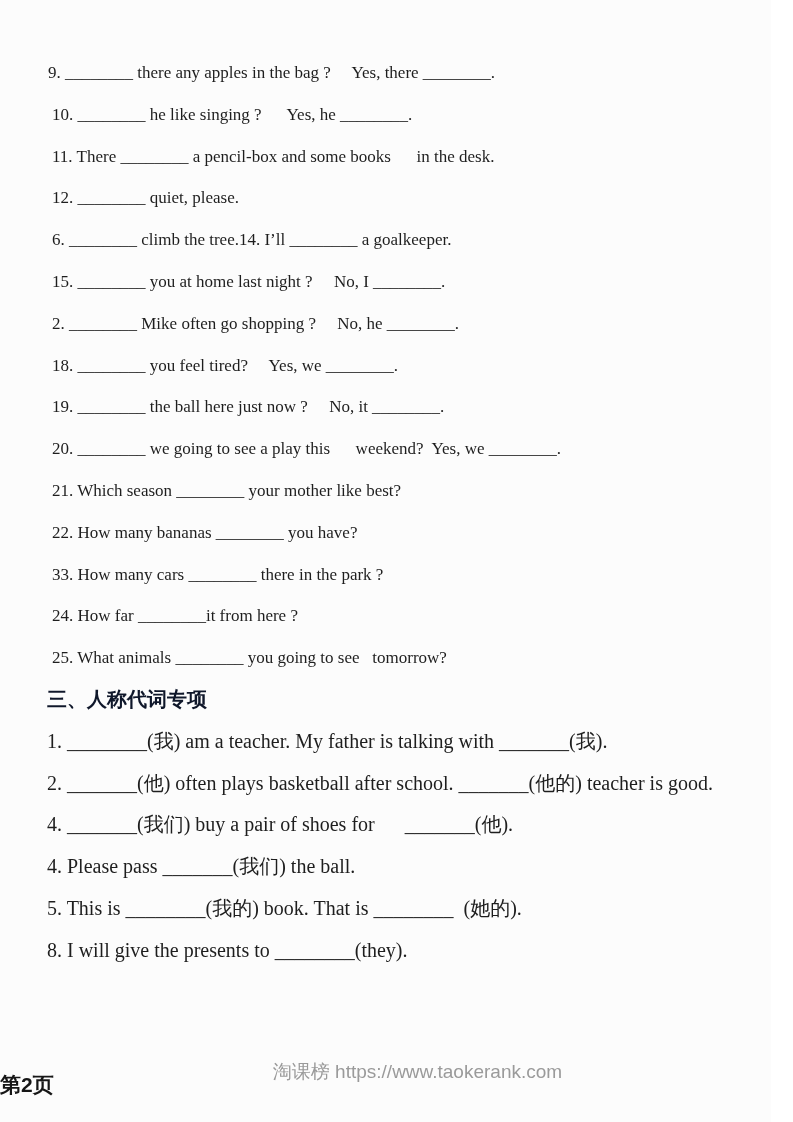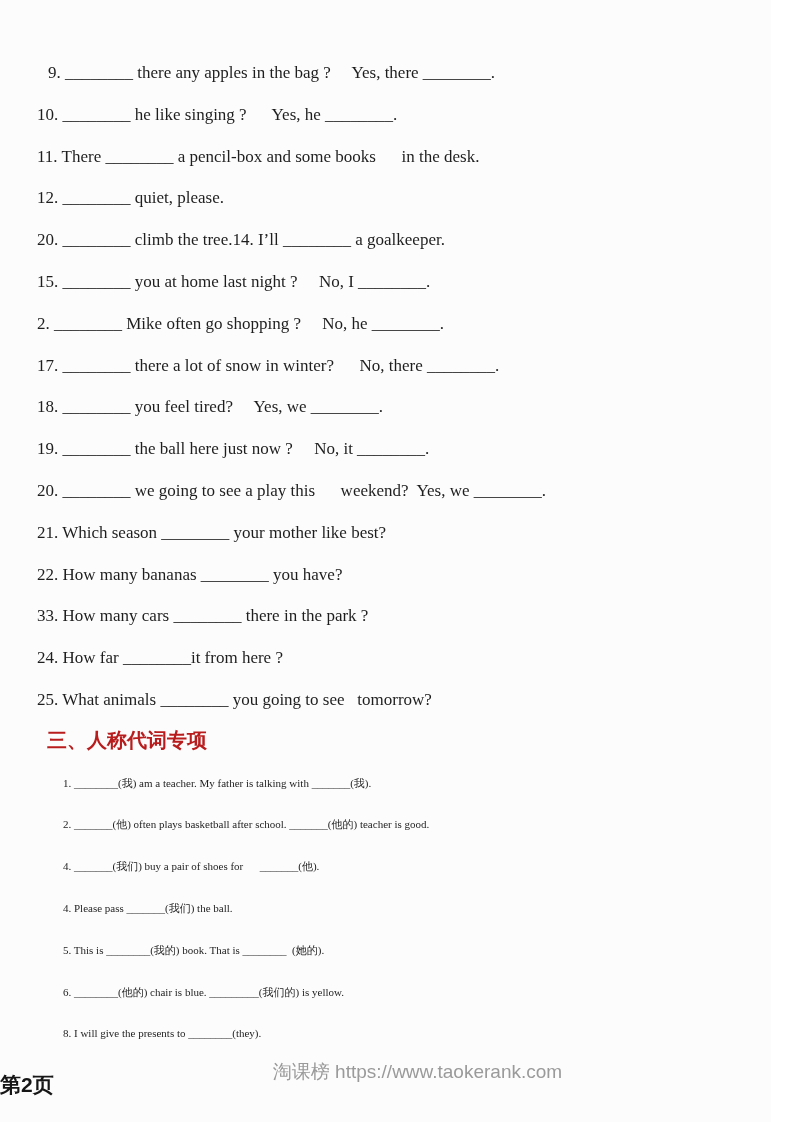--- a/index.html
+++ b/index.html
@@ -17,42 +17,41 @@
     color: #1e1e1e;
   }
   .content {
     padding-top: 52px;
   }
   .line {
     height: 41.8px;
     line-height: 41.8px;
     font-size: 17px;
     white-space: pre;
-    padding-left: 37px;
+    padding-left: 52px;
     color: #1e1e1e;
   }
   .line.single {
     padding-left: 48px;
   }
   .heading {
     height: 41.8px;
     line-height: 41.8px;
     font-size: 20px;
     font-weight: bold;
     padding-left: 47px;
     white-space: pre;
-    color: #b91c1c;
-    font-family: Liberation Mono, monospace;
+    color: #0f172a;
   }
   .qline {
     height: 41.8px;
     line-height: 41.8px;
-    font-size: 11px;
+    font-size: 20px;
     white-space: pre;
-    padding-left: 63px;
+    padding-left: 47px;
     color: #1e1e1e;
   }
   .footer-watermark {
     position: absolute;
     top: 1059px;
     left: 0;
     width: 100%;
     text-align: center;
     font-family: "Liberation Sans", "DejaVu Sans", sans-serif;
     font-size: 19px;
@@ -77,40 +76,38 @@
 </head>
 <body>
 
 <div class="page">
   <div class="content">
 
     <div class="line single">9. ________ there any apples in the bag ?     Yes, there ________.</div>
     <div class="line">10. ________ he like singing ?      Yes, he ________.</div>
     <div class="line">11. There ________ a pencil-box and some books      in the desk.</div>
     <div class="line">12. ________ quiet, please.</div>
-    <div class="line">20. ________ climb the tree.14. I’ll ________ a goalkeeper.</div>
+    <div class="line">6. ________ climb the tree.14. I’ll ________ a goalkeeper.</div>
     <div class="line">15. ________ you at home last night ?     No, I ________.</div>
     <div class="line">2. ________ Mike often go shopping ?     No, he ________.</div>
-    <div class="line">17. ________ there a lot of snow in winter?      No, there ________.</div>
     <div class="line">18. ________ you feel tired?     Yes, we ________.</div>
     <div class="line">19. ________ the ball here just now ?     No, it ________.</div>
     <div class="line">20. ________ we going to see a play this      weekend?  Yes, we ________.</div>
     <div class="line">21. Which season ________ your mother like best?</div>
     <div class="line">22. How many bananas ________ you have?</div>
     <div class="line">33. How many cars ________ there in the park ?</div>
     <div class="line">24. How far ________it from here ?</div>
     <div class="line">25. What animals ________ you going to see   tomorrow?</div>
 
     <div class="heading">三、人称代词专项</div>
 
     <div class="qline">1. ________(我) am a teacher. My father is talking with _______(我).</div>
     <div class="qline">2. _______(他) often plays basketball after school. _______(他的) teacher is good.</div>
     <div class="qline">4. _______(我们) buy a pair of shoes for      _______(他).</div>
     <div class="qline">4. Please pass _______(我们) the ball.</div>
     <div class="qline">5. This is ________(我的) book. That is ________  (她的).</div>
-    <div class="qline">6. ________(他的) chair is blue. _________(我们的) is yellow.</div>
     <div class="qline">8. I will give the presents to ________(they).</div>
 
   </div>
 
   <div class="footer-watermark">淘课榜 https://www.taokerank.com</div>
   <div class="footer-page-number">第2页</div>
 </div>
 
 </body></html>

